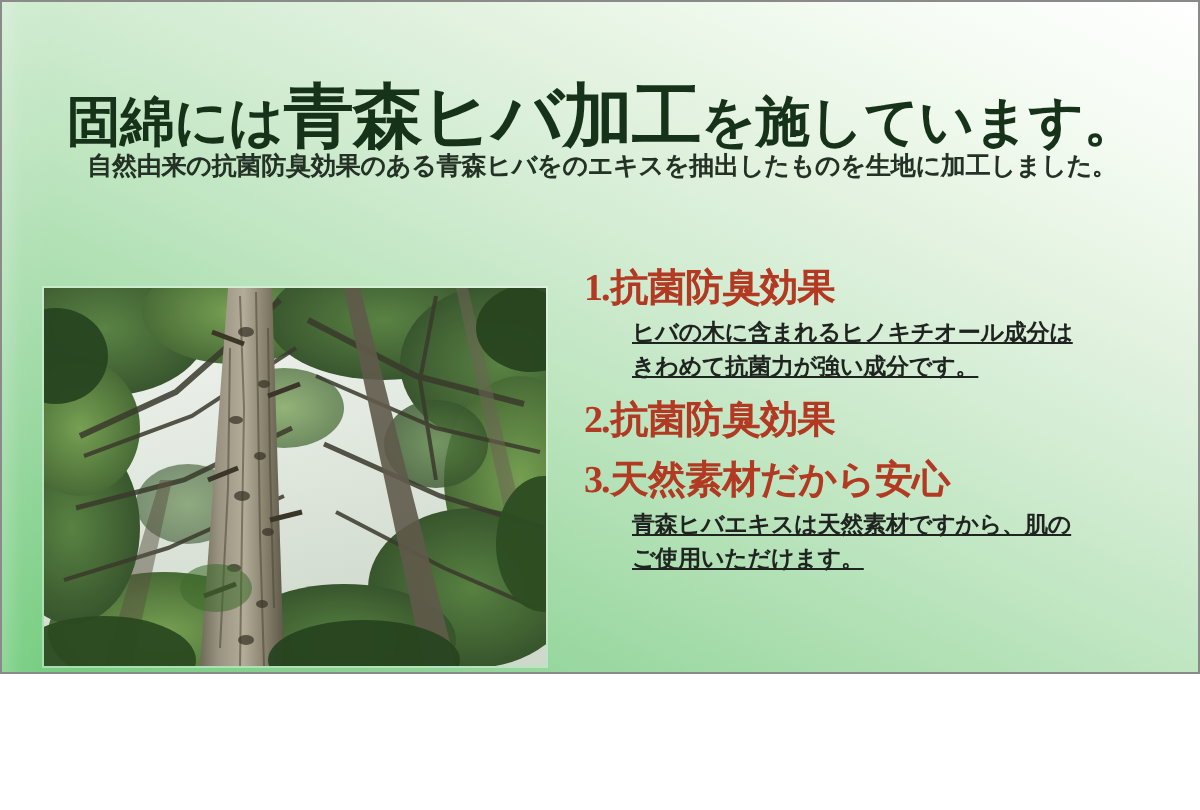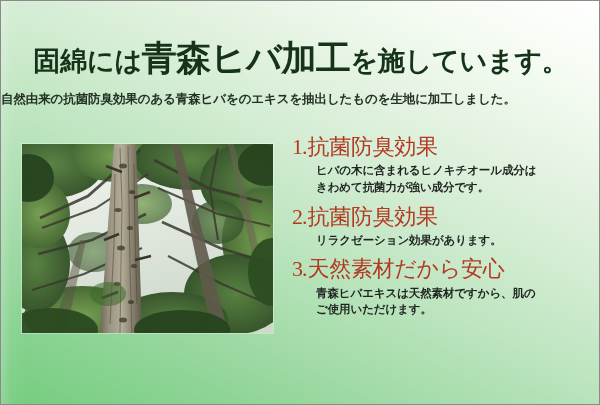--- a/index.html
+++ b/index.html
@@ -10,21 +10,21 @@
     width: 600px;
     height: 405px;
     overflow: hidden;
     font-family: "Liberation Sans", "DejaVu Sans", sans-serif;
   }
 
   
   .banner {
     position: relative;
     width: 600px;
-    height: 405px;
+    height: 337px;
     box-sizing: border-box;
     border: 1px solid #8a8a8a;
     overflow: hidden;
     background-color: #9fd9a4;
     background-image:
       linear-gradient(205deg,
         #ffffff 0%,
         #f4fbf2 14%,
         #e4f3e1 28%,
         #d2ecd2 42%,
@@ -65,22 +65,23 @@
   .headline .emph {
     font-size: 35px;
     font-weight: bold;
     letter-spacing: -0.5px;
   }
 
   
   .subtitle {
     position: absolute;
     left: 0;
-    top: 91px;
-    width: 600px;
+    top: 75px;
+    width: 600px;
+    text-align: center;
     white-space: nowrap;
     font-family: "Liberation Sans", "DejaVu Sans", sans-serif;
     color: #243225;
     font-size: 12.5px;
     font-weight: bold;
     letter-spacing: -0.1px;
     line-height: 1.2;
   }
 
   
@@ -109,42 +110,43 @@
   }
   .feature {
     margin-bottom: 9px;
   }
   .feature:last-child {
     margin-bottom: 16px;
   }
   .feature-title {
     font-family: "Liberation Serif", "DejaVu Serif", serif;
     color: #b23a22;
-    font-size: 22px;
-    font-weight: normal;
+    font-size: 19px;
+    font-weight: bold;
     line-height: 1.1;
     letter-spacing: -0.3px;
     white-space: nowrap;
   }
   .feature-title .num {
     letter-spacing: -1px;
     margin-right: 1px;
   }
   .feature-body {
     margin-top: 3px;
     padding-left: 24px;
     font-family: "Liberation Sans", "DejaVu Sans", sans-serif;
     color: #1f2420;
     font-size: 11.5px;
     font-weight: bold;
     line-height: 1.45;
     letter-spacing: -0.1px;
   }
   .feature-body div {
     white-space: nowrap;
+    text-decoration: underline;
   }
 </style>
 </head>
 <body>
 
 <div class="banner">
 
   <div class="sheen"></div>
 
   <div class="headline">
@@ -262,21 +264,20 @@
         <div>ヒバの木に含まれるヒノキチオール成分は</div>
         <div>きわめて抗菌力が強い成分です。</div>
       </div>
     </div>
 
     <div class="feature">
       <div class="feature-title">
         <span class="num">2.</span><span>抗菌防臭効果</span>
       </div>
       <div class="feature-body">
-        <div>リラクゼーション効果があります。</div>
       </div>
     </div>
 
     <div class="feature">
       <div class="feature-title">
         <span class="num">3.</span><span>天然素材だから安心</span>
       </div>
       <div class="feature-body">
         <div>青森ヒバエキスは天然素材ですから、肌の</div>
         <div>ご使用いただけます。</div>

